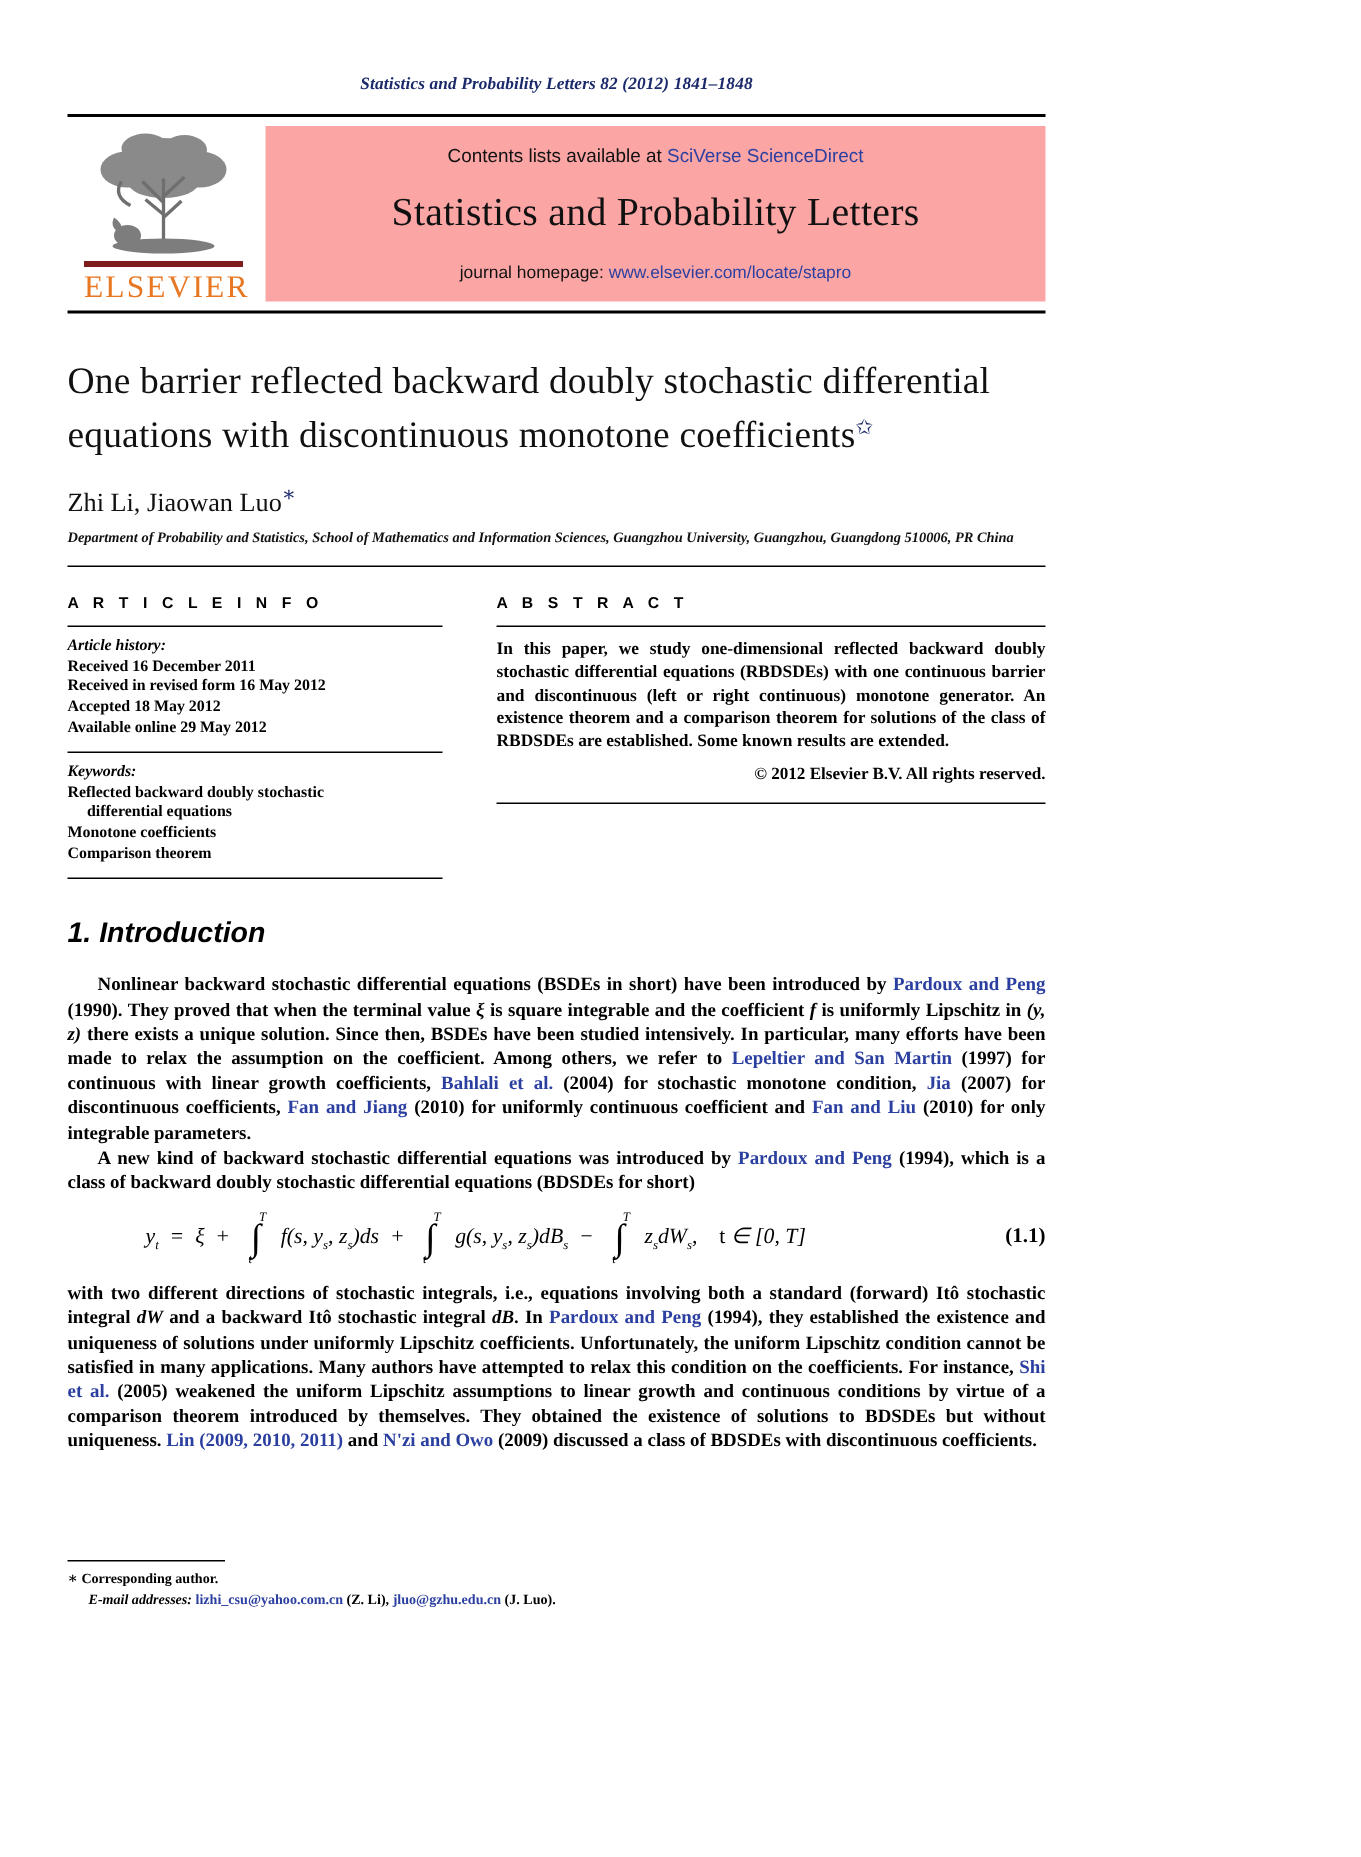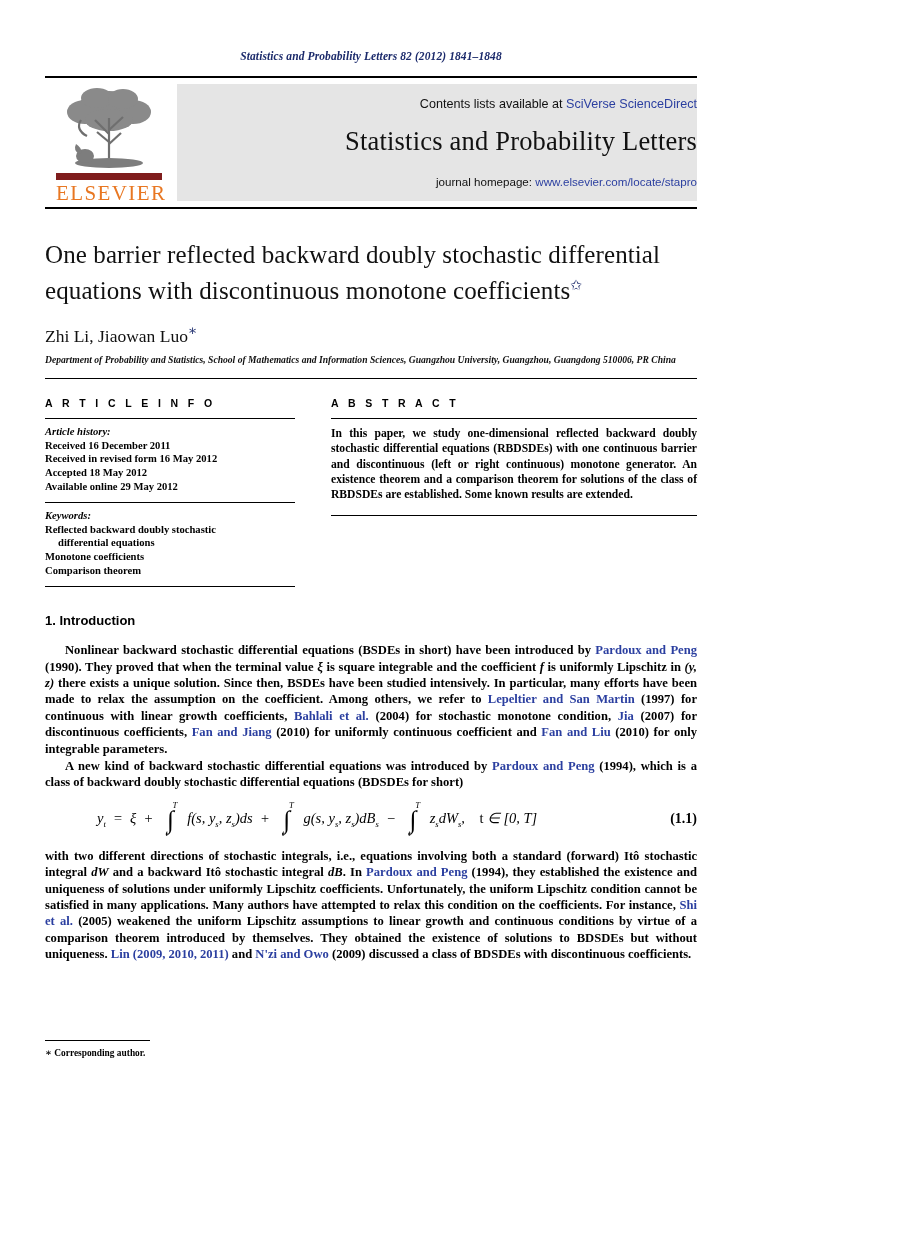--- a/index.html
+++ b/index.html
@@ -56,34 +56,34 @@
     padding-top: 2px;
     box-sizing: border-box;
   }
   .tree-wrap { width: 104px; height: 88px; position: relative; }
   .elsevier-word {
     font-family: "Liberation Serif", serif;
     color: #e87722;
     font-size: 21px;
     letter-spacing: 1.4px;
     line-height: 1;
-    border-top: 7px solid #7f1d1d;
+    border-top: 4px solid #7f1d1d;
     padding-top: 3px;
     margin-top: 1px;
     width: 106px;
     text-align: center;
   }
 
   .banner {
     flex: 1 1 auto;
-    background: #e5e5e5;
+    background: #fca5a5;
     margin: 6px 0 6px 4px;
     display: flex;
     flex-direction: column;
-    align-items: flex-end;
+    align-items: center;
     justify-content: center;
     box-sizing: border-box;
   }
   .banner-line1 {
     font-family: "Liberation Sans", sans-serif;
     font-size: 12.6px;
     color: #111;
     margin-bottom: 15px;
   }
   .banner-line1 .sd { color: #2b3fa0; }
@@ -214,23 +214,24 @@
     text-align: right;
     font-size: 11.4px;
     font-weight: bold;
     margin-top: 9px;
   }
 
   
   .body-main { margin: 26px 45px 0 45px; }
   h2.sec {
     font-family: "Liberation Sans", sans-serif;
-    font-size: 13px;
+    font-size: 19px;
     font-weight: bold;
     margin: 0 0 14px 0;
+    font-style: italic;
   }
   p.par {
     font-size: 12.6px;
     line-height: 16.4px;
     text-align: justify;
     margin: 0 0 1px 0;
     text-indent: 20px;
     font-weight: bold;
   }
   p.par.cont { text-indent: 0; }
@@ -372,20 +373,21 @@
         <div>Monotone coefficients</div>
         <div>Comparison theorem</div>
       </div>
       <div class="hr-blk"></div>
     </div>
 
     <div class="col-abs">
       <div class="sec-label">A B S T R A C T</div>
       <div class="hr-blk"></div>
       <div class="abs-body">In this paper, we study one-dimensional reflected backward doubly stochastic differential equations (RBDSDEs) with one continuous barrier and discontinuous (left or right continuous) monotone generator. An existence theorem and a comparison theorem for solutions of the class of RBDSDEs are established. Some known results are extended.</div>
+      <div class="abs-copy">© 2012 Elsevier B.V. All rights reserved.</div>
       <div class="hr-blk" style="margin-top:13px"></div>
     </div>
   </div>
 
   <div class="body-main">
     <h2 class="sec">1. Introduction</h2>
 
     <p class="par"><span>Nonlinear backward stochastic differential equations (BSDEs in short) have been introduced by </span><a class="ref" href="#">Pardoux and Peng</a><span> (1990). They proved that when the terminal value </span><span class="it">ξ</span><span> is square integrable and the coefficient </span><span class="it">f</span><span> is uniformly Lipschitz in </span><span class="it">(y, z)</span><span> there exists a unique solution. Since then, BSDEs have been studied intensively. In particular, many efforts have been made to relax the assumption on the coefficient. Among others, we refer to </span><a class="ref" href="#">Lepeltier and San Martin</a><span> (1997) for continuous with linear growth coefficients, </span><a class="ref" href="#">Bahlali et al.</a><span> (2004) for stochastic monotone condition, </span><a class="ref" href="#">Jia</a><span> (2007) for discontinuous coefficients, </span><a class="ref" href="#">Fan and Jiang</a><span> (2010) for uniformly continuous coefficient and </span><a class="ref" href="#">Fan and Liu</a><span> (2010) for only integrable parameters.</span></p>
 
     <p class="par"><span>A new kind of backward stochastic differential equations was introduced by </span><a class="ref" href="#">Pardoux and Peng</a><span> (1994), which is a class of backward doubly stochastic differential equations (BDSDEs for short)</span></p>
@@ -405,16 +407,20 @@
 
     <p class="par cont"><span>with two different directions of stochastic integrals, i.e., equations involving both a standard (forward) Itô stochastic integral </span><span class="it">dW</span><span> and a backward Itô stochastic integral </span><span class="it">dB</span><span>. In </span><a class="ref" href="#">Pardoux and Peng</a><span> (1994), they established the existence and uniqueness of solutions under uniformly Lipschitz coefficients. Unfortunately, the uniform Lipschitz condition cannot be satisfied in many applications. Many authors have attempted to relax this condition on the coefficients. For instance, </span><a class="ref" href="#">Shi et al.</a><span> (2005) weakened the uniform Lipschitz assumptions to linear growth and continuous conditions by virtue of a comparison theorem introduced by themselves. They obtained the existence of solutions to BDSDEs but without uniqueness. </span><a class="ref" href="#">Lin</a><a class="ref" href="#"> (2009, 2010, 2011)</a><span> and </span><a class="ref" href="#">N'zi and Owo</a><span> (2009) discussed a class of BDSDEs with discontinuous coefficients.</span></p>
   </div>
 
   <div class="footnotes">
     <div class="fn-rule"></div>
     <div class="fn">
       <span class="mark">∗</span>
       <span>Corresponding author.</span>
     </div>
+    <div class="fn fn-indent">
+      <span class="lab-it">E-mail addresses:</span>
+      <a class="ref" href="#">lizhi_csu@yahoo.com.cn</a><span> (Z. Li), </span><a class="ref" href="#">jluo@gzhu.edu.cn</a><span> (J. Luo).</span>
+    </div>
   </div>
 
 
 </div>
 
 </body></html>

